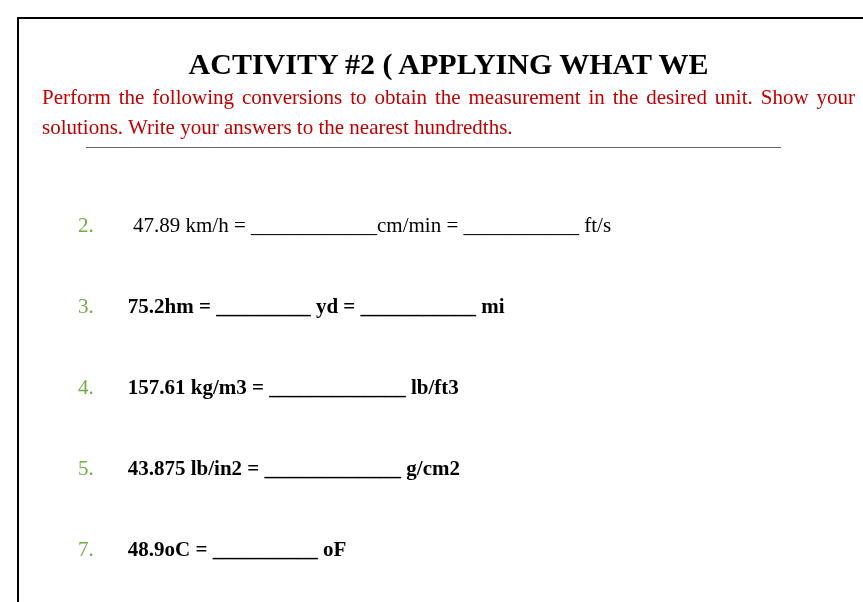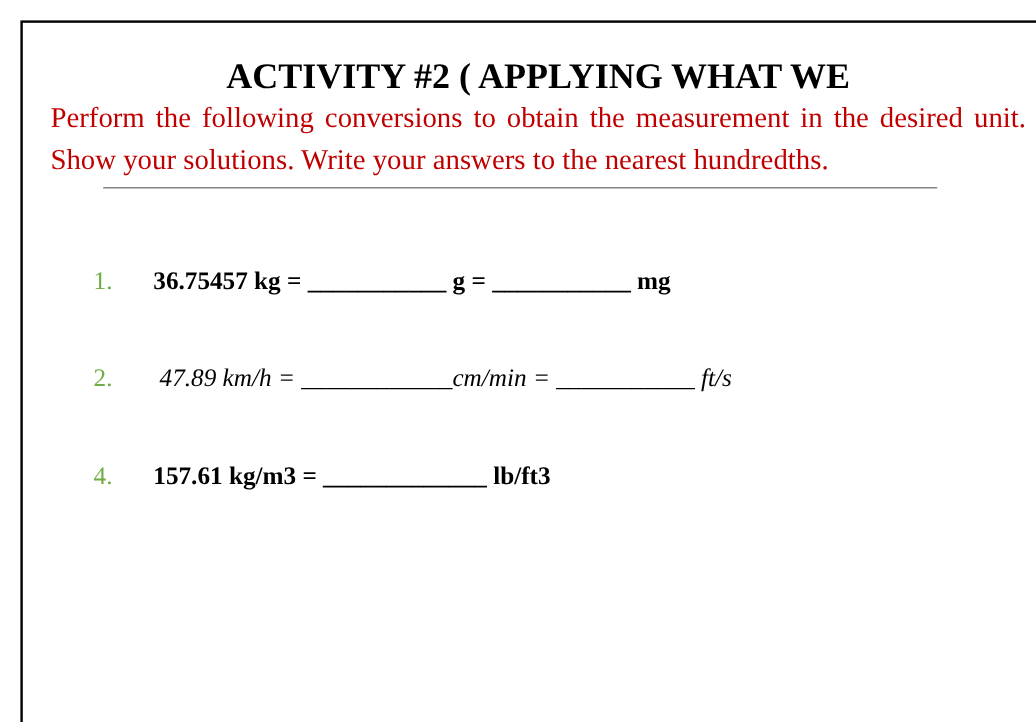--- a/index.html
+++ b/index.html
@@ -19,21 +19,21 @@
     .title {
       text-align: center;
       font-weight: bold;
       font-size: 30px;
       color: #000;
       padding-top: 8px;
       line-height: 1.3;
     }
     .instructions {
       color: #c00000;
-      font-size: 24px;
+      font-size: 21px;
       padding: 0 6px;
       line-height: 1.45;
       margin-top: -18px;
       text-align: justify;
     }
     .hr-line {
       border: none;
       border-top: 1px solid #666;
       margin: 4px 80px 4px 50px;
     }
@@ -45,37 +45,42 @@
       color: #000;
       margin-bottom: 22px;
       font-weight: bold;
     }
     .problem .num {
       color: #70ad47;
       font-weight: normal;
     }
     .problem .normal {
       font-weight: normal;
-      font-style: italic;
     }
   </style>
 </head>
 <body>
 
 <div class="title">
   <span>ACTIVITY #2  ( APPLYING WHAT WE</span><br>
 </div>
 
 <div class="instructions">Perform the following conversions to obtain the measurement in the desired unit. Show your solutions. Write your answers to the nearest hundredths.</div>
 
 <hr class="hr-line">
 
 <div class="problems">
   <div class="problem">
-    <span class="num">1.</span><span>36.75457 kg =  ___________ g = ___________ mg</span>
+    <span class="num">2.</span><span class="normal"> 47.89 km/h  =   ____________cm/min = ___________ ft/s</span>
   </div>
   <div class="problem">
-    <span class="num">2.</span><span class="normal"> 47.89 km/h  =   ____________cm/min = ___________ ft/s</span>
+    <span class="num">3.</span><span>75.2hm  =  _________ yd =  ___________ mi</span>
   </div>
   <div class="problem">
     <span class="num">4.</span><span>157.61 kg/m3  = _____________ lb/ft3</span>
   </div>
+  <div class="problem">
+    <span class="num">5.</span><span>43.875 lb/in2  =  _____________ g/cm2</span>
+  </div>
+  <div class="problem">
+    <span class="num">7.</span><span>48.9oC = __________ oF</span>
+  </div>
 </div>
 
 </body></html>

